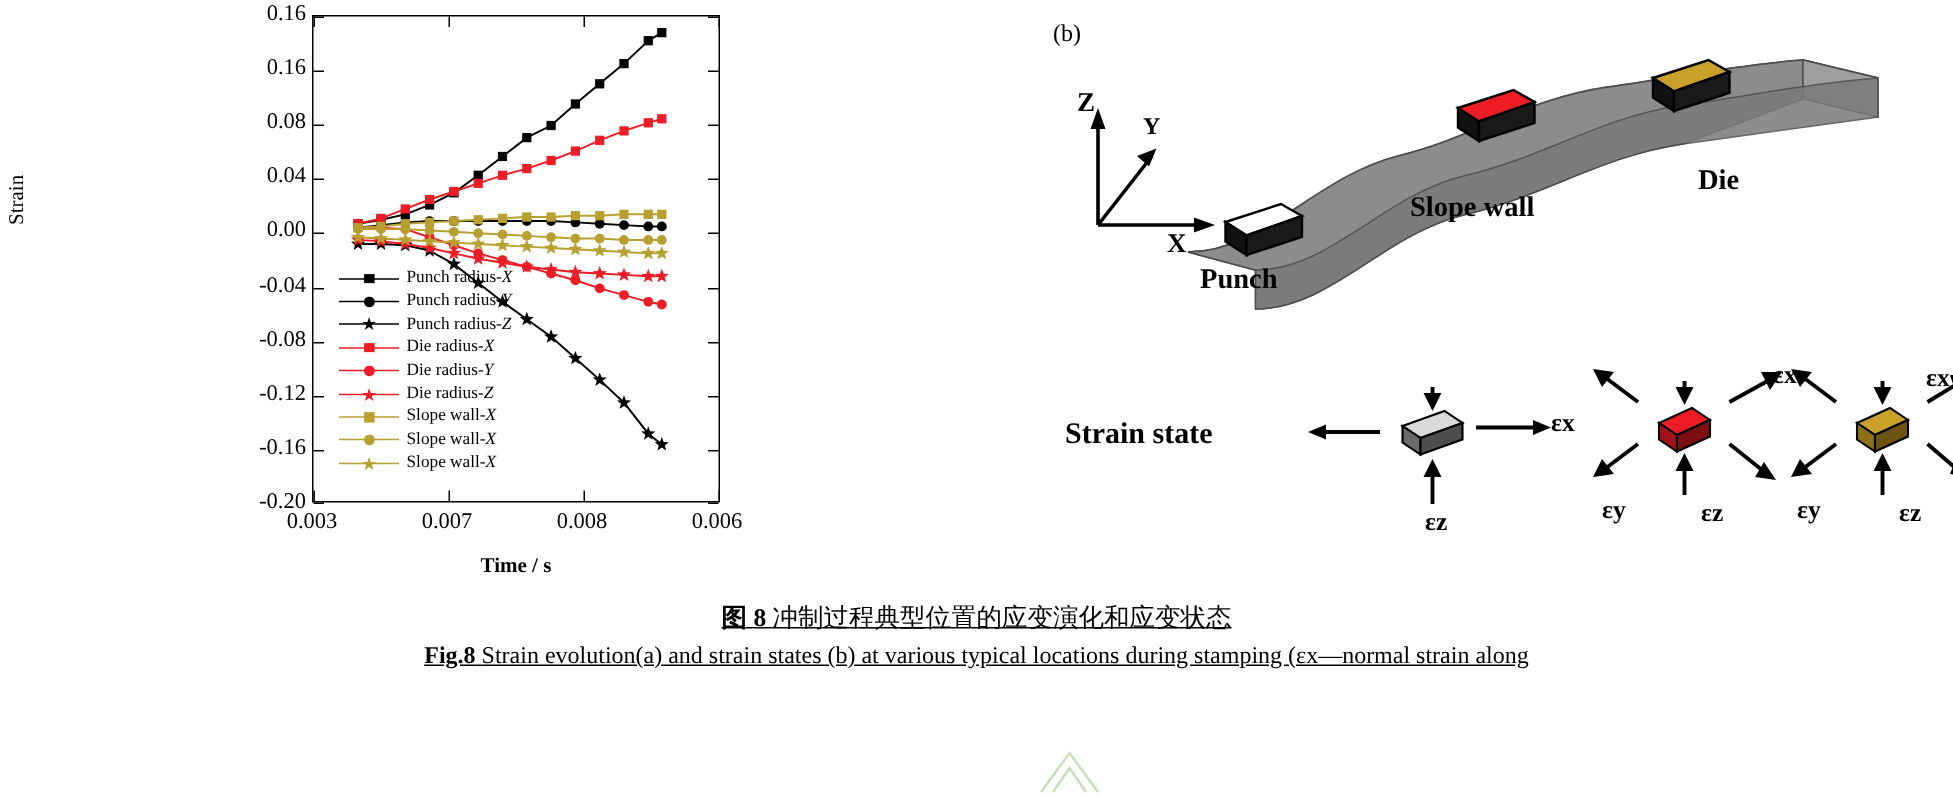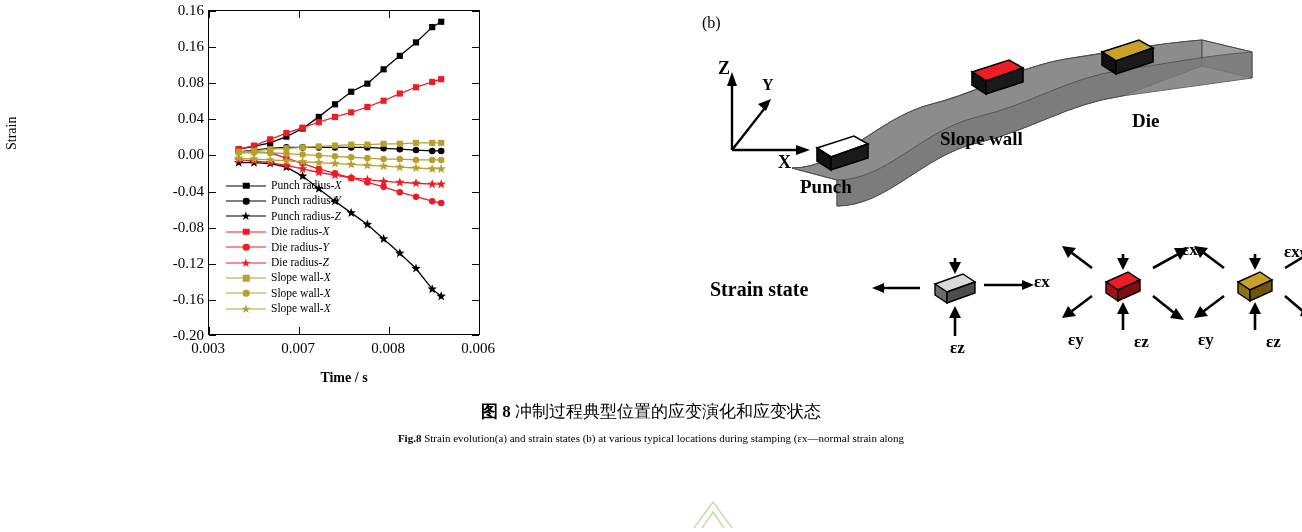--- a/index.html
+++ b/index.html
@@ -186,23 +186,24 @@
     width: 1302px;
     text-align: center;
     font-size: 17px;
     line-height: 27px;
   }
   .caption .cn {
     font-weight: bold;
   }
   .caption-line {
     padding: 0 28px;
+    text-decoration: underline;
   }
   .cap-en {
-    font-size: 11px;
+    font-size: 16px;
     line-height: 26px;
   }
   .cap-en b { font-weight: bold; }
   .watermark {
     position: absolute;
     left: 690px; top: 498px;
     width: 46px; height: 34px;
     opacity: 0.5;
   }
 </style>

